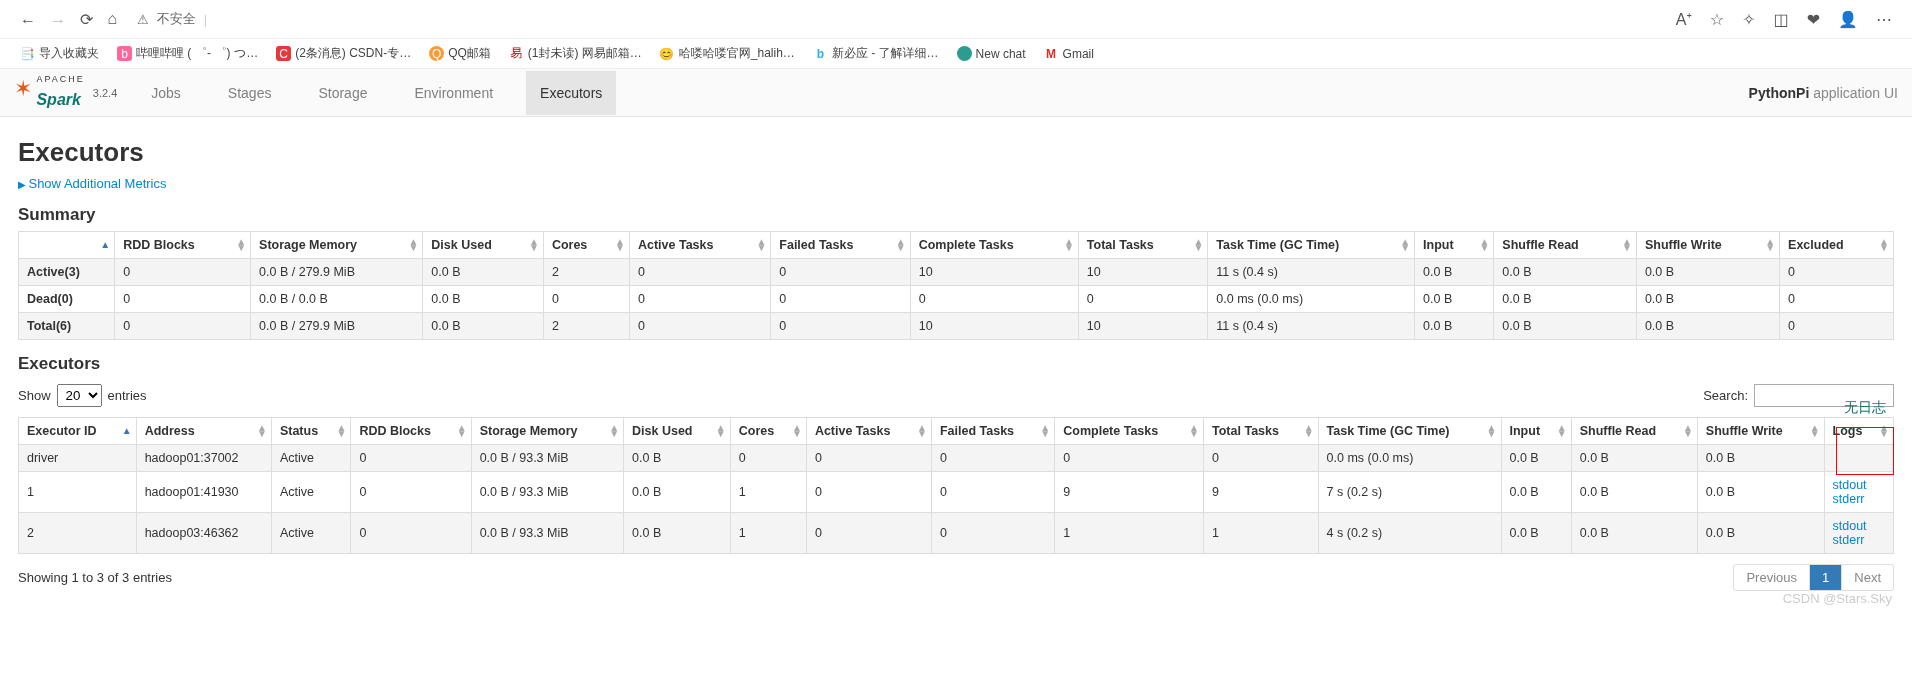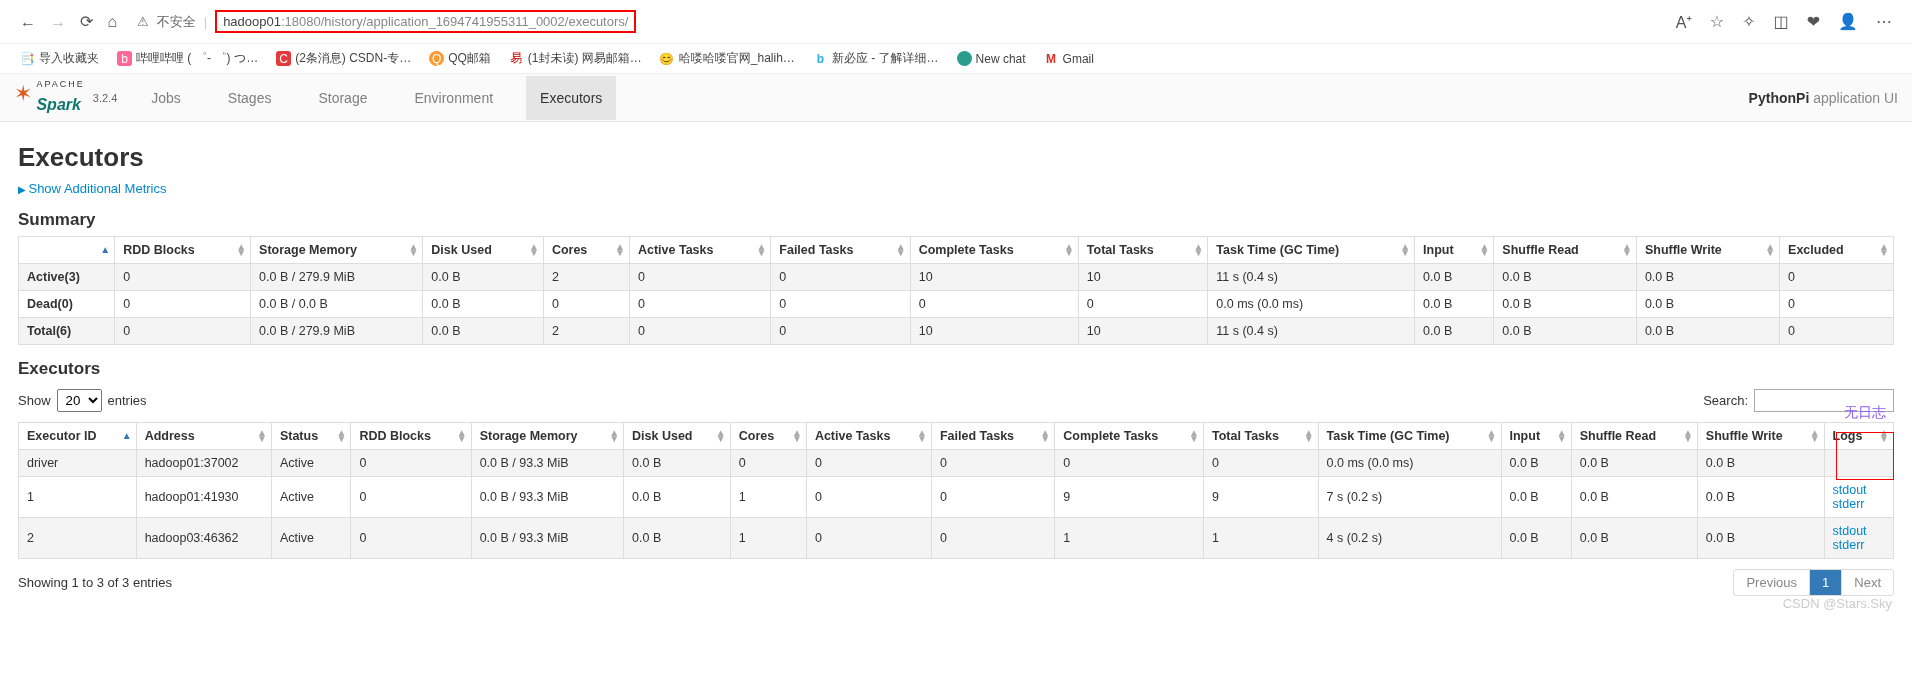--- a/index.html
+++ b/index.html
@@ -48,21 +48,21 @@
 th { background: #fff; font-weight: bold; position:relative; padding-right:18px; }
 tbody tr:nth-child(odd) { background:#f4f4f4; }
 th .sort { position:absolute; right:4px; top:50%; transform:translateY(-50%); color:#aaa; font-size:10px; line-height:6px;}
 th.sortasc .sort { color:#3874b8; }
 
 .controls { display:flex; align-items:center; gap:6px; margin:10px 0; }
 .controls select { padding:2px 4px; }
 .controls .search { margin-left:auto; display:flex; align-items:center; gap:6px;}
 .controls input { border:1px solid #aaa; padding:3px 6px; width:140px; }
 
-.red-ann { color:#8b5cf6; font-size:14px; position:absolute;text-align:center; }
+.red-ann { color:#0f766e; font-size:14px; position:absolute;text-align:center; }
 .red-box { border:1px solid red; position:absolute; }
 
 .bottom-row { display:flex; align-items:center; margin-top:10px; font-size:13px;}
 .pager { margin-left:auto; display:flex; align-items:center; border:1px solid #ddd; border-radius:3px; overflow:hidden;}
 .pager .pg { padding:5px 12px; color:#888; cursor:pointer; border-right:1px solid #ddd;}
 .pager .pg:last-child{border:none;}
 .pager .pg.on { background:#337ab7; color:#fff; }
 
 .watermark { position:absolute; color:#ccc; font-size:13px;text-align:right; }
 
@@ -74,23 +74,20 @@
 
 <div class="browser-bar">
   <span class="nav-icon">←</span>
   <span class="nav-icon" style="opacity:.4">→</span>
   <span class="nav-icon">⟳</span>
   <span class="nav-icon">⌂</span>
   <div class="url-box">
     <span style="color:#666">⚠</span>
     <span style="color:#666">不安全</span>
     <span style="color:#ccc">|</span>
-    <span class="url-mark">
-      <span class="url-part1">hadoop01</span><span class="url-part2">:18080/history/application_1694741955311_0002/executors/</span>
-    </span>
   </div>
   <div class="right-icons">
     <span>A⁺</span>
     <span>☆</span>
     <span>✧</span>
     <span>◫</span>
     <span>❤</span>
     <span>👤</span>
     <span>⋯</span>
   </div>

